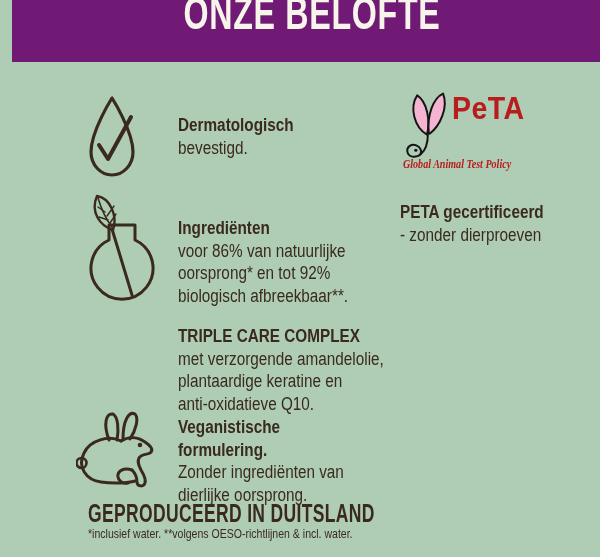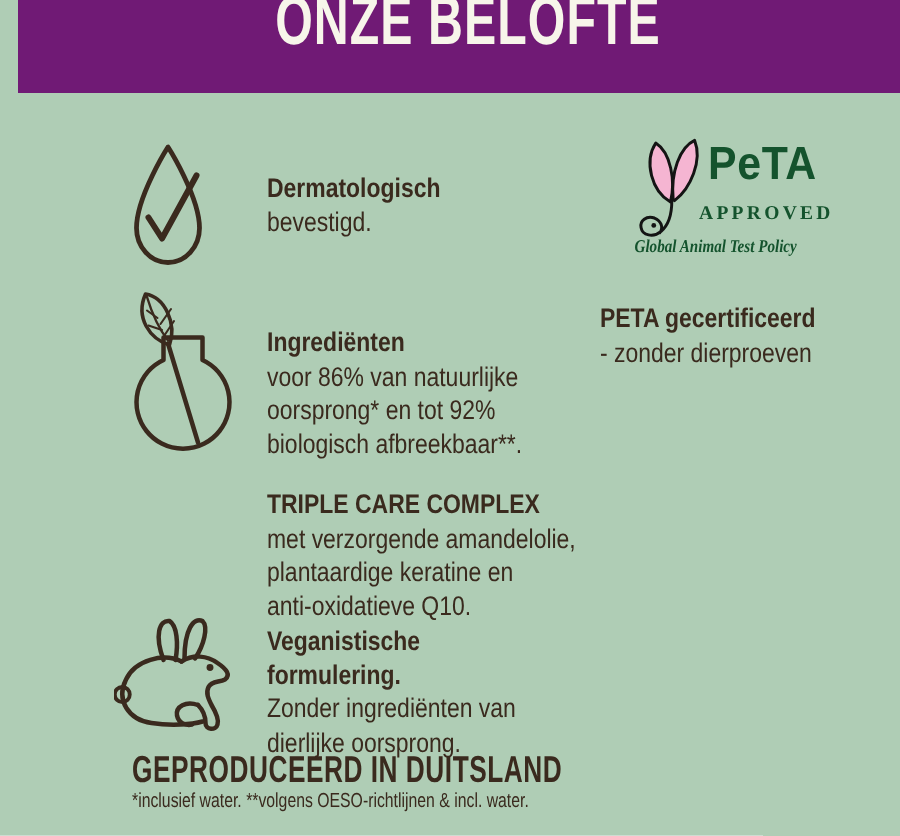--- a/index.html
+++ b/index.html
@@ -26,21 +26,21 @@
   .ic4{left:76px;top:411px;width:80px;height:78px;}
   
   .btext{
     position:absolute;left:178px;color:#3a2a1e;
     font-size:18px;line-height:22.5px;letter-spacing:0;
     transform:scaleX(.85);transform-origin:left top;white-space:nowrap;
   }
   .t1{top:114px;} .t2{top:217px;} .t3{top:325px;} .t4{top:416px;}
   .btext .bold{font-weight:bold;}
   
-  .peta{position:absolute;left:402px;top:88px;width:120px;height:84px;color:#14532d;margin-left:20px;}
+  .peta{position:absolute;left:402px;top:88px;width:120px;height:84px;color:#b91c1c;}
   .peta .bunny{position:absolute;left:0;top:2px;width:50px;height:78px;}
   .peta .wordmark{
     position:absolute;left:50px;top:6px;font-size:31px;line-height:30px;
     font-weight:bold;letter-spacing:.5px;transform:scaleX(.92);transform-origin:left top;
   }
   .peta .approved{
     position:absolute;left:44px;top:46px;
     font-family:"Liberation Serif",serif;font-weight:bold;
     font-size:13px;letter-spacing:2.2px;white-space:nowrap;
   }
@@ -131,21 +131,20 @@
   <div class="peta">
     <span class="bunny">
       <svg viewBox="0 0 56 80" fill="none" stroke="#141414" stroke-linecap="round" stroke-linejoin="round">
         <path d="M28 50 C14 42 8 20 17 6 C28 13 32 34 28 50 Z" fill="#f5b5d2" stroke-width="2.2"></path>
         <path d="M30 48 C28 28 35 9 46 4 C52 19 43 40 31 49 Z" fill="#f5b5d2" stroke-width="2.2"></path>
         <path d="M29 49 C29 58 27 67 21 72 C15 77 7 75 6 69 C5 64 10 60 16 62 C21 64 23 69 20 73" stroke-width="2.2"></path>
         <circle cx="15.5" cy="67.5" r="1.8" fill="#141414" stroke="none"></circle>
       </svg>
     </span>
     <div class="wordmark">PeTA</div>
-    <div class="approved">APPROVED</div>
     <div class="tagline">Global Animal Test Policy</div>
   </div>
 
   <div class="certtext">
     <div class="bold">PETA gecertificeerd</div>
     <div>- zonder dierproeven</div>
   </div>
 
   <div class="origin">GEPRODUCEERD IN DUITSLAND</div>
   <div class="footnote">*inclusief water. **volgens OESO-richtlijnen &amp; incl. water.</div>

